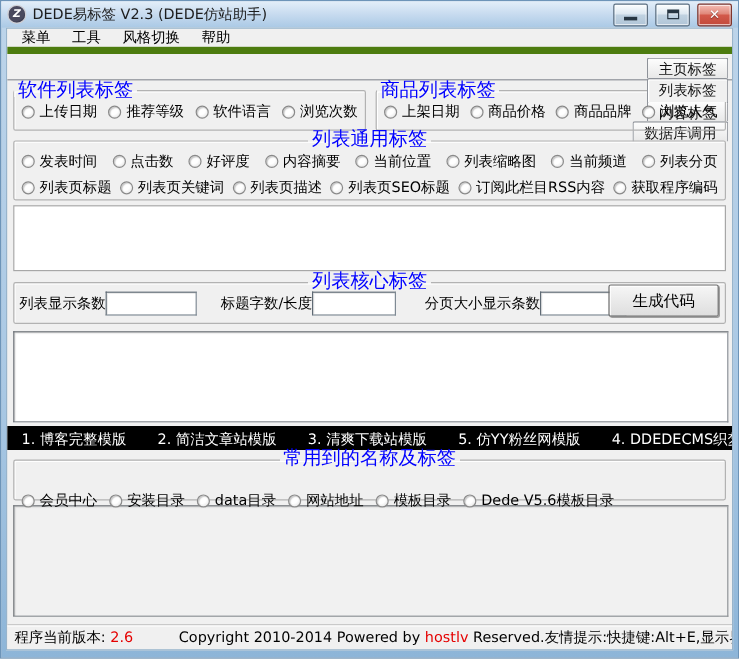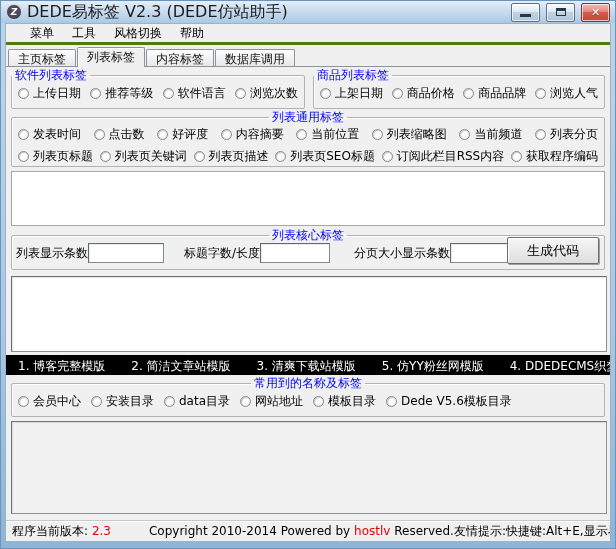--- a/index.html
+++ b/index.html
@@ -14,59 +14,59 @@
   }
 
   
   .titlebar{ position:absolute; top:0; left:0; right:0; height:22px;
     display:flex; align-items:center; padding:0 5px;
     background:linear-gradient(180deg,#e3eef9 0,#c4d9ee 55%,#aac9e5 100%); }
   .appicon{ width:16px; height:16px; border-radius:50%;
     background:radial-gradient(circle at 40% 35%,#4a4a5e 60%,#1d1d2c);
     border:1.5px solid #cfcfd4; color:#fff; font-size:9px; font-weight:bold; font-style:italic;
     display:flex; align-items:center; justify-content:center; margin-right:5px; flex:none; }
-  .title-text{ flex:1; font-size:16px; color:#1c1c1c; white-space:nowrap; overflow:hidden; }
+  .title-text{ flex:1; font-size:12px; color:#1c1c1c; white-space:nowrap; overflow:hidden; }
   .winbtns{ display:flex; gap:6px; align-items:center; }
   .wbtn{ width:29px; height:19px; border-radius:2px; border:1px solid #5f7182;
     background:linear-gradient(180deg,#fbfdfe 0,#dde8f1 45%,#c0d2e1 50%,#b0c5d7 100%);
     box-shadow:inset 0 0 0 1px rgba(255,255,255,.65);
     display:flex; align-items:center; justify-content:center; cursor:default; }
   .wbtn.close{ border-color:#7e352c;
     background:linear-gradient(180deg,#f4beb6 0,#e08779 45%,#d3594a 50%,#c24a3b 100%); }
   .glyph-min{ width:11px; height:3px; background:#273642; margin-top:6px; }
   .glyph-max{ width:10px; height:8px; border:1px solid #273642; border-top-width:3px; background:transparent; }
   .glyph-x{ color:#fff; font-size:11px; font-weight:bold; line-height:1; text-shadow:0 1px 1px rgba(0,0,0,.45); }
 
   
   .client{ position:absolute; top:22px; left:4px; right:4px; bottom:6px;
     background:#f0f0f0; border:1px solid #98b4cb; overflow:hidden; }
 
   .menubar{ height:21px; display:flex; align-items:center; gap:2px;
-    padding:0 16px; background:#f0f0f0; border-bottom:3px solid #4d7c0f; }
+    padding:0 4px; background:#f0f0f0; border-bottom:6px solid #4d7c0f; }
   .menu-item{ padding:2px 8px; cursor:default; }
 
   .tabstrip{ height:22px; padding:3px 2px 0 2px; display:flex; align-items:flex-end;
-    border-bottom:1px solid #8e9299; position:relative; background:#f0f0f0; }
+    border-bottom:1px solid #8e9299; position:relative; background:#f0f0f0;flex-direction:column; }
   .tab{ position:relative; padding:1px 9px 2px; margin-right:1px; height:17px;
     border:1px solid #8e9299; border-bottom:none; border-radius:2px 2px 0 0;
     background:linear-gradient(#fdfdfd,#e8e8e8); color:#111; cursor:default; }
   .tab.active{ height:20px; margin-bottom:-1px; z-index:2;
     background:#f0f0f0; box-shadow:inset 1px 1px 0 #fff; font-weight:normal; }
 
   
   fieldset{ border:1px solid #b2b2b2; border-radius:2px; position:relative;
     box-shadow:inset 1px 1px 0 #fff; background:transparent; }
-  legend{ color:#0000ff; padding:0 3px; font-size:12px; line-height:12px; }
+  legend{ color:#0000ff; padding:0 3px; font-size:16px; line-height:12px; }
   legend.center{ margin:0 auto;font-family:Liberation Serif, serif; }
 
   .toprow{ display:flex; gap:8px; margin:2px 5px 0 5px; }
   .toprow fieldset{ height:40px; }
   fieldset .opts{ display:flex; align-items:center; height:24px; padding:0 6px; }
   .opts.spread{ justify-content:space-between; }
-  .opts.gapped{ gap:11px; }
+  .opts.gapped{ gap:11px;margin-top:16px; }
   .fs-software{ width:294px; }
   .fs-product{ flex:1; }
 
   .radio{ display:inline-flex; align-items:center; white-space:nowrap; cursor:default; }
   .rb{ width:11px; height:11px; border-radius:50%; flex:none; margin-right:4px;
     background:radial-gradient(circle at 35% 30%,#ffffff 45%,#dcdcdc);
     border:1px solid #8a8a8a; box-shadow:inset 1px 1px 1px rgba(0,0,0,.22); }
 
   .fs-common{ margin:2px 5px 0 5px; height:56px; }
   .fs-common .opts{ height:22px; }
@@ -313,21 +313,21 @@
             <span>Dede V5.6模板目录</span>
           </label>
       </div>
     </fieldset>
 
     <textarea class="bottom-panel" spellcheck="false" style=""></textarea>
 
     <div class="statusbar">
       <span>程序当前版本:</span>
       <span>&nbsp;</span>
-      <span class="red">2.3</span>
+      <span class="red">2.6</span>
       <span class="status-copy">
         <span>Copyright 2010-2014 Powered by</span>
         <span class="red">hostlv</span>
         <span>Reserved.</span>
       </span>
       <span class="status-tip">友情提示:快捷键:Alt+E,显示界面</span>
     </div>
 
   </div>
 </div>

